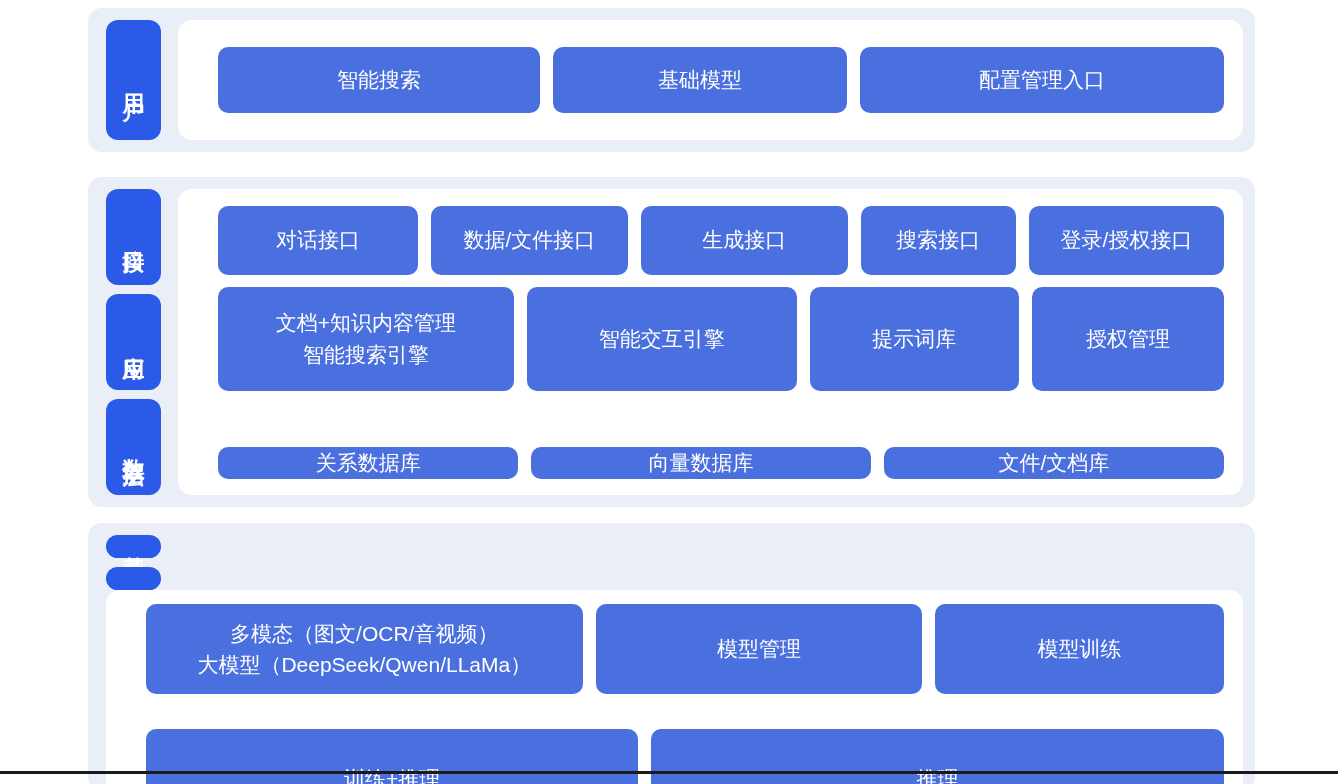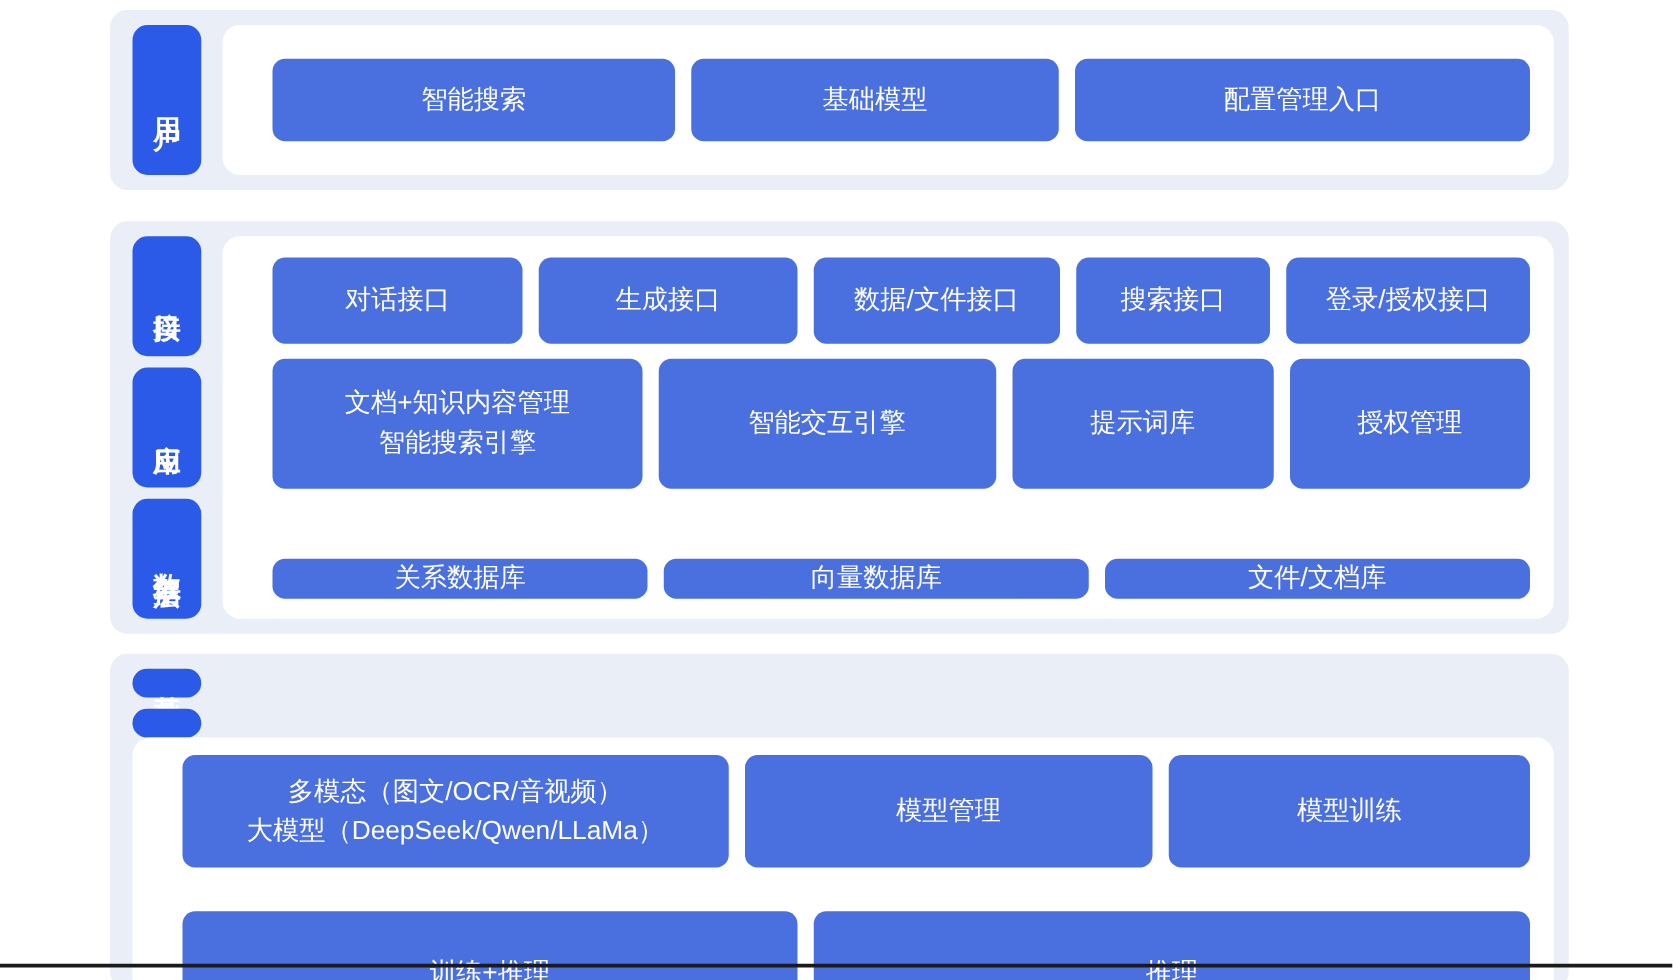--- a/index.html
+++ b/index.html
@@ -85,22 +85,22 @@
         <div class="pill">
           <span class="pill-text">应用</span>
         </div>
         <div class="pill">
           <span class="pill-text">数据层</span>
         </div>
       </div>
       <div class="panel">
         <div class="row h69">
           <div class="box" style="flex:202">对话接口</div>
+          <div class="box" style="flex:199">数据/文件接口</div>
           <div class="box" style="flex:209">生成接口</div>
-          <div class="box" style="flex:199">数据/文件接口</div>
           <div class="box" style="flex:157">搜索接口</div>
           <div class="box" style="flex:197">登录/授权接口</div>
         </div>
         <div class="row h96">
           <div class="box" style="flex:294">文档+知识内容管理
 智能搜索引擎</div>
           <div class="box" style="flex:268">智能交互引擎</div>
           <div class="box" style="flex:208">提示词库</div>
           <div class="box" style="flex:191">授权管理</div>
         </div>

